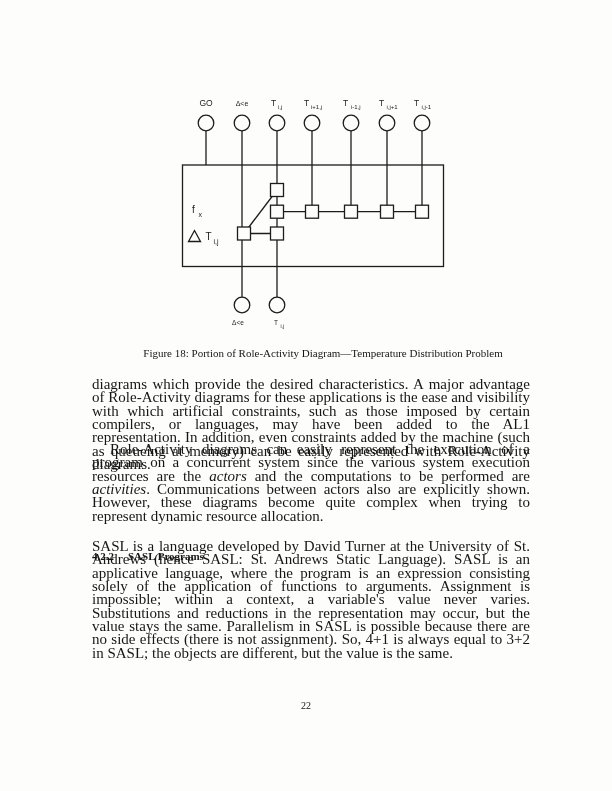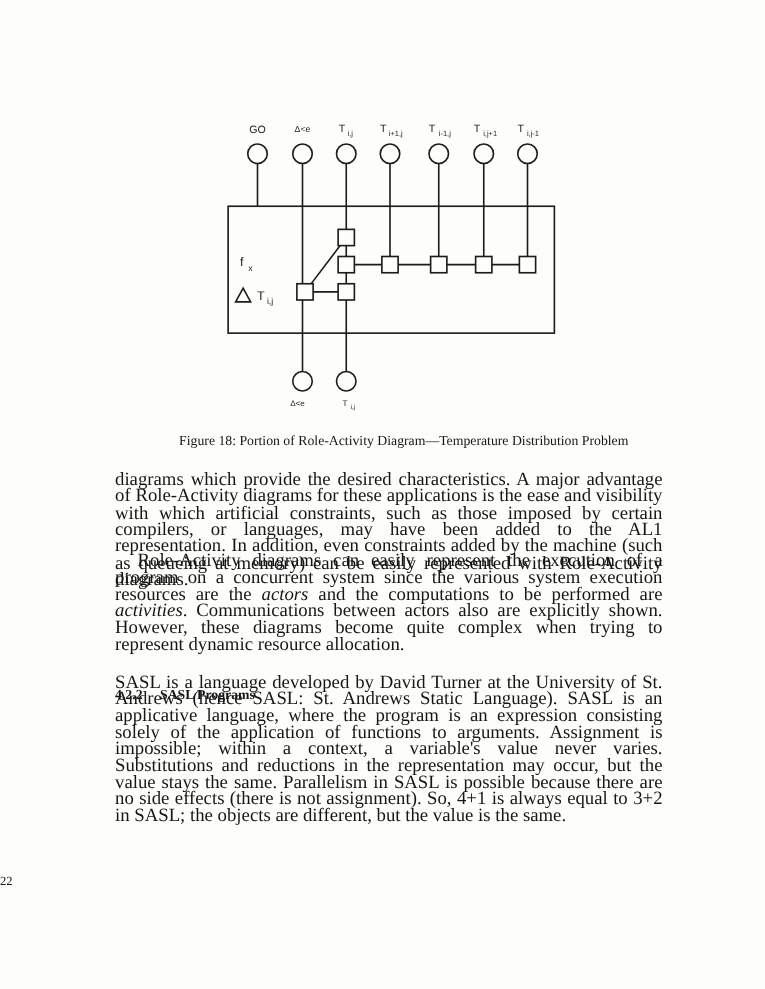--- a/index.html
+++ b/index.html
@@ -37,21 +37,21 @@
   #para1 { top: 378px; }
   #para2 { top: 443px; text-indent: 18px; }
   #para3 { top: 540px; }
   .section-heading {
     position: absolute; left: 92px; top: 550px;
     font-size: 11px; font-weight: bold; text-align: right;
   }
   .section-heading .num { margin-right: 14px; }
   .pagenum {
     position: absolute; left: 0; top: 700px; width: 612px;
-    font-size: 10px;
+    text-align: center; font-size: 10px;
   }
 </style>
 </head>
 <body>
 
 <div class="page">
 
   <svg class="diagram" width="612" height="340" viewBox="0 0 612 340">
     <g stroke="#1c1c1c" stroke-width="1.3" fill="none">
 

